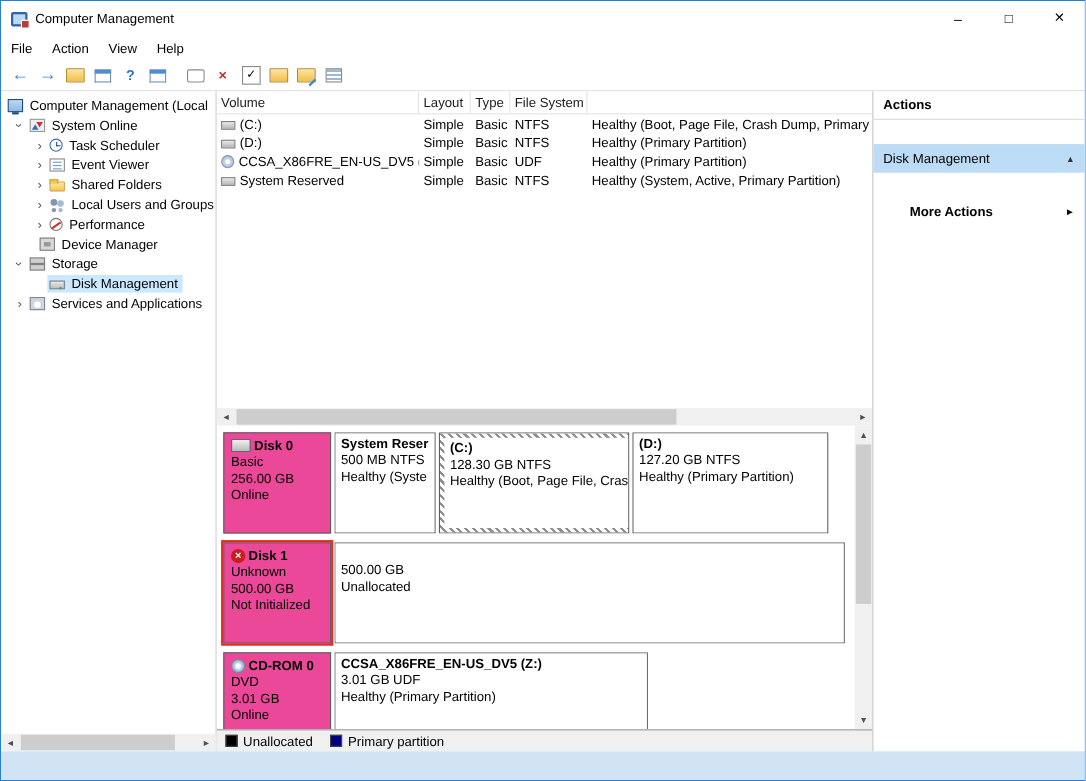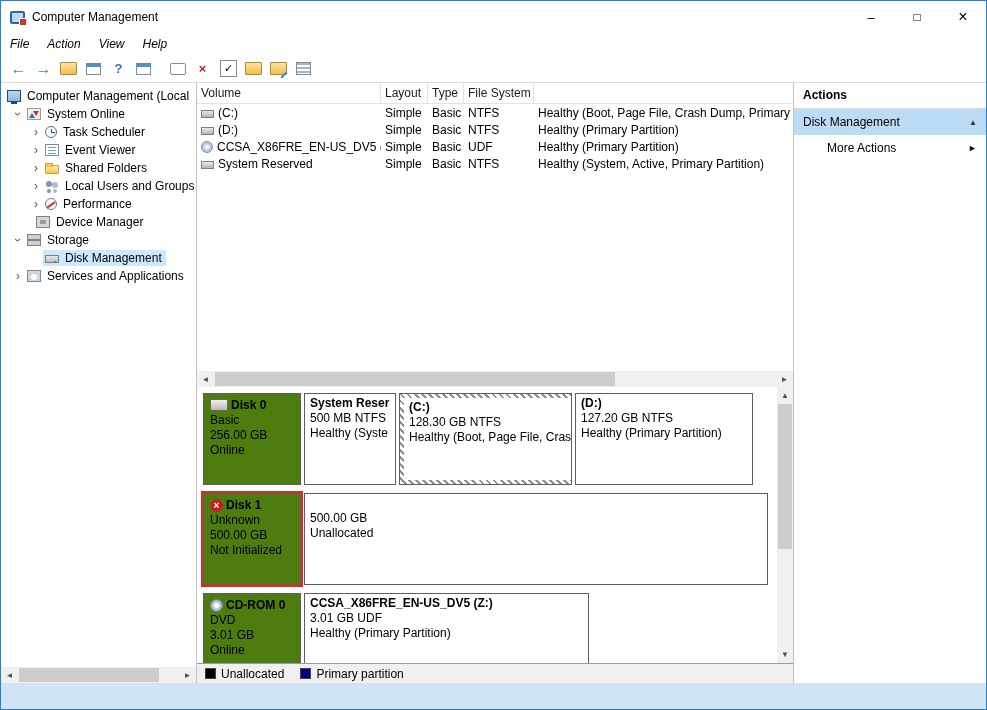--- a/index.html
+++ b/index.html
@@ -13,21 +13,21 @@
   .app-icon::before{content:"";position:absolute;inset:2px;background:#bcd8f2;}
   .app-icon::after{content:"";position:absolute;right:-2px;bottom:-2px;width:6px;height:6px;background:#c33b2f;border:1px solid #fff;border-radius:1px;}
   .title{font-size:12px;}
   .win-controls{margin-left:auto;display:flex;height:100%;}
   .wc{width:46px;height:100%;display:flex;align-items:center;justify-content:center;font-size:13px;}
   .wc-max{font-size:12px;}
   .wc-close{font-size:16px;}
 
   
   .menubar{height:22px;flex:none;display:flex;align-items:center;background:#fff;}
-  .menu-item{padding:3px 9px;font-style:italic;}
+  .menu-item{padding:3px 9px;}
   .toolbar{height:27px;flex:none;display:flex;align-items:center;padding-left:6px;background:#fff;border-bottom:1px solid #dcdcdc;}
   .tb{position:relative;width:23px;height:21px;display:inline-flex;align-items:center;justify-content:center;margin-right:2px;flex:none;}
   .tb-arrow{color:#3c87d8;font-size:16px;font-weight:bold;}
   .tb-help{color:#2a6fd0;font-size:13px;font-weight:bold;}
   .tb-x{color:#cf2222;font-size:13px;font-weight:bold;}
   .tb-check{width:15px;height:15px;border:1px solid #8a8a8a;background:#fff;font-size:11px;margin:0 5px 0 4px;line-height:13px;}
   .tb-grid::before{content:"";width:15px;height:12px;background:#fff;border:1px solid #6f93b4;border-top:4px solid #4f8fd0;box-sizing:border-box;}
   .tb-folder::before{content:"";width:15px;height:11px;background:linear-gradient(#ffe3a1,#f2bf4b);border:1px solid #b08d2e;border-radius:1px;}
   .tb-folderpencil::before{content:"";width:15px;height:11px;background:linear-gradient(#ffe3a1,#f2bf4b);border:1px solid #b08d2e;border-radius:1px;}
   .tb-folderpencil::after{content:"";position:absolute;right:2px;bottom:3px;width:8px;height:2px;background:#3c87d8;transform:rotate(-45deg);}
@@ -95,21 +95,21 @@
   .w1{width:47px;flex:none;}
   .w2{width:36px;flex:none;}
   .w3{width:70px;flex:none;}
   .w4{flex:1;border-right:none;min-width:0;}
   .vl-row{display:flex;height:17px;align-items:center;}
   .vl-c{display:flex;align-items:center;padding:0 4px;box-sizing:border-box;white-space:nowrap;overflow:hidden;border-right:none;}
 
   .disk-wrap{flex:1;display:flex;min-height:0;}
   .disk-area{flex:1;padding:6px;overflow:hidden;min-width:0;}
   .disk-row{display:flex;height:92px;margin-bottom:8px;}
-  .disk-label{width:98px;flex:none;background:#4d7c0f;border:1px solid #5f5f5f;box-sizing:border-box;padding:4px 6px;margin-right:3px;overflow:hidden;}
+  .disk-label{width:98px;flex:none;background:#ec4899;border:1px solid #5f5f5f;box-sizing:border-box;padding:4px 6px;margin-right:3px;overflow:hidden;}
   .disk-label.outlined{outline:2px solid #e8261e;outline-offset:0;}
   .disk-name{font-weight:bold;display:flex;align-items:center;gap:3px;margin-bottom:1px;white-space:nowrap;}
   .disk-line{line-height:15px;white-space:nowrap;}
   .da-disk{width:16px;height:10px;background:linear-gradient(#f0f0f0,#b9b9b9);border:1px solid #666;border-radius:1px;flex:none;}
   .da-cd{width:13px;height:13px;border-radius:50%;background:radial-gradient(circle,#fff 2px,#c3d2e8 3px,#8fa9cc 6px);border:1px solid #77889f;box-sizing:border-box;flex:none;}
   .da-error{width:13px;height:13px;border-radius:50%;background:#c81e1e;flex:none;position:relative;}
   .da-error::before{content:"×";position:absolute;inset:0;color:#fff;font-size:10px;font-weight:bold;display:flex;align-items:center;justify-content:center;line-height:13px;}
   .parts{flex:1;display:flex;min-width:0;overflow:hidden;}
   .partition{border:1px solid #5f5f5f;margin-right:3px;display:flex;box-sizing:border-box;overflow:hidden;flex:none;}
   .part-fill{flex:1;}
@@ -120,24 +120,24 @@
   .partition.selected > .part-body{background:repeating-linear-gradient(45deg,#ffffff 0 3px,#8f8f8f 3px 5px);padding:4px;}
   .part-inner{flex:1;background:#fff;padding:2px 5px;overflow:hidden;white-space:nowrap;min-width:0;}
   .p-title{font-weight:bold;line-height:15px;min-height:15px;}
   .p-line{line-height:15px;}
 
   .legend{height:19px;flex:none;border-top:1px solid #9a9a9a;background:#f0f0f0;display:flex;align-items:center;gap:16px;padding-left:8px;}
   .leg-item{display:flex;align-items:center;gap:5px;}
   .leg-swatch{width:11px;height:11px;border:1px solid #444;box-sizing:border-box;}
 
   
-  .actions-pane{width:192px;flex:none;border-left:1px solid #c3c3c3;background:#fff;display:flex;flex-direction:column;}
+  .actions-pane{width:192px;flex:none;border-left:1px solid #c3c3c3;background:#fff;display:flex;flex-direction:column;gap:22px;}
   .actions-title{font-weight:bold;padding:5px 9px 6px 9px;border-bottom:1px solid #dcdcdc;}
   .action-selected{height:26px;flex:none;display:flex;align-items:center;justify-content:space-between;background:#bcdcf5;padding:0 9px;}
-  .action-more{height:26px;flex:none;display:flex;align-items:center;justify-content:space-between;padding:0 9px 0 33px;}
+  .action-more{height:26px;flex:none;display:flex;align-items:center;justify-content:space-between;padding:0 9px 0 33px;font-weight:bold;}
   .chev-up{font-size:8px;color:#333;}
   .more-arrow{font-size:9px;color:#111;}
 
   .bottom-strip{height:26px;flex:none;background:#d0e4f5;}
 </style>
 </head>
 <body>
 
 <div class="window">
 

